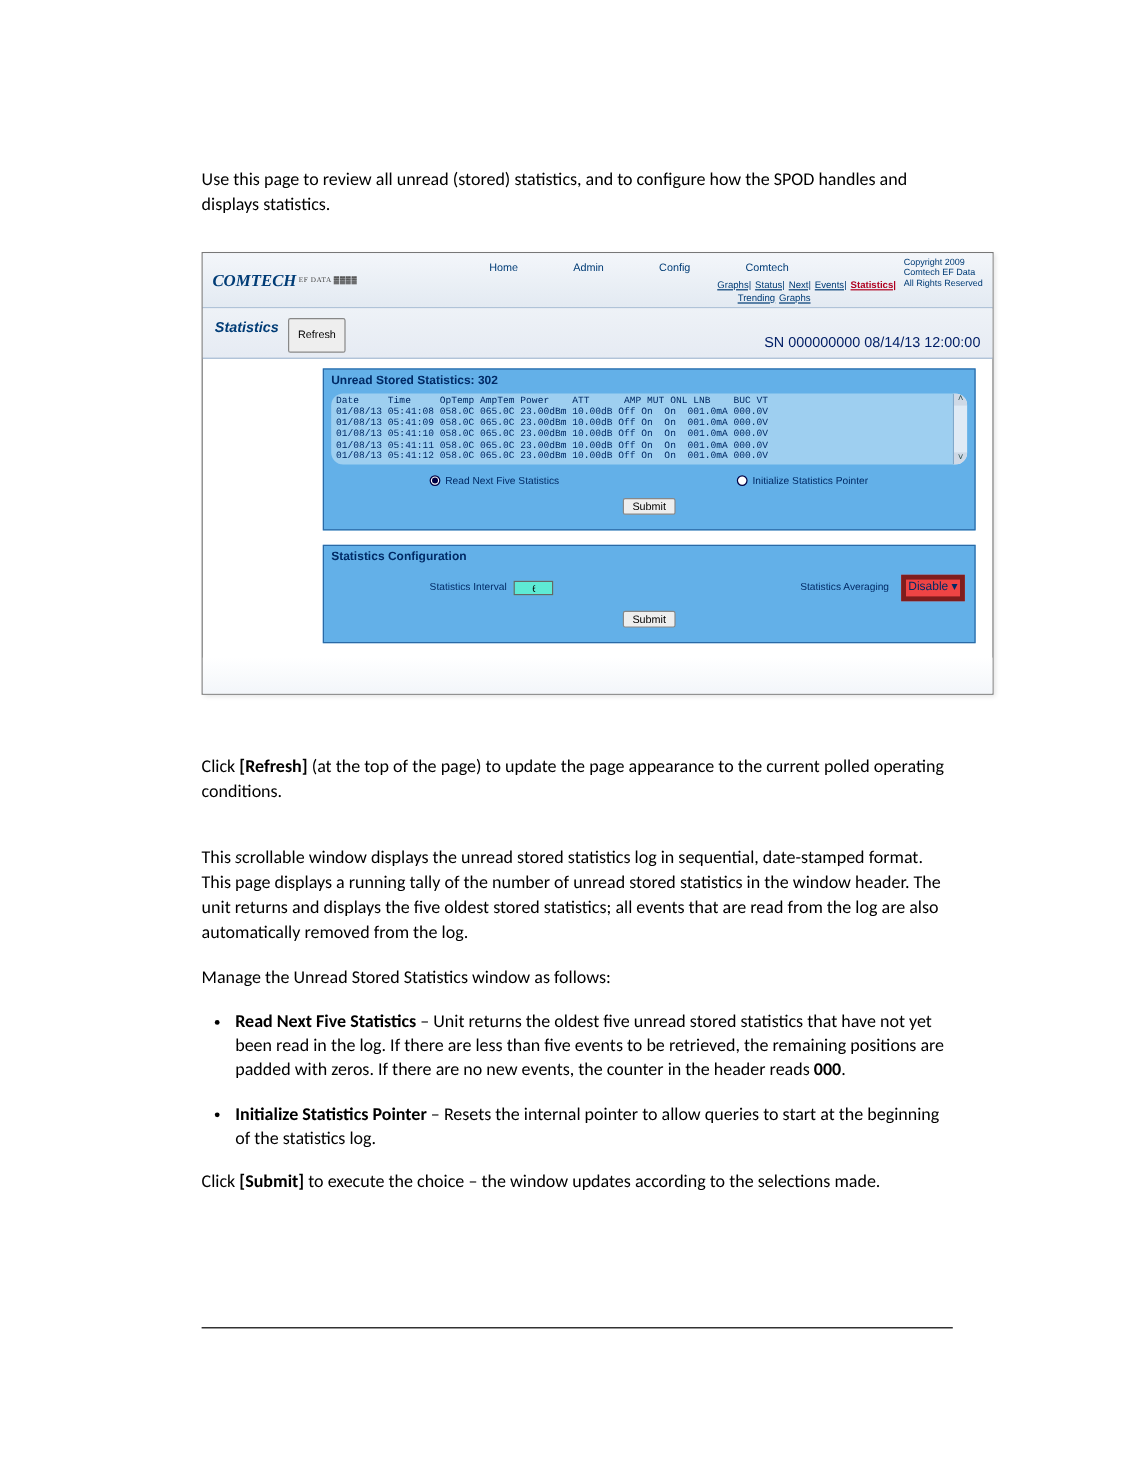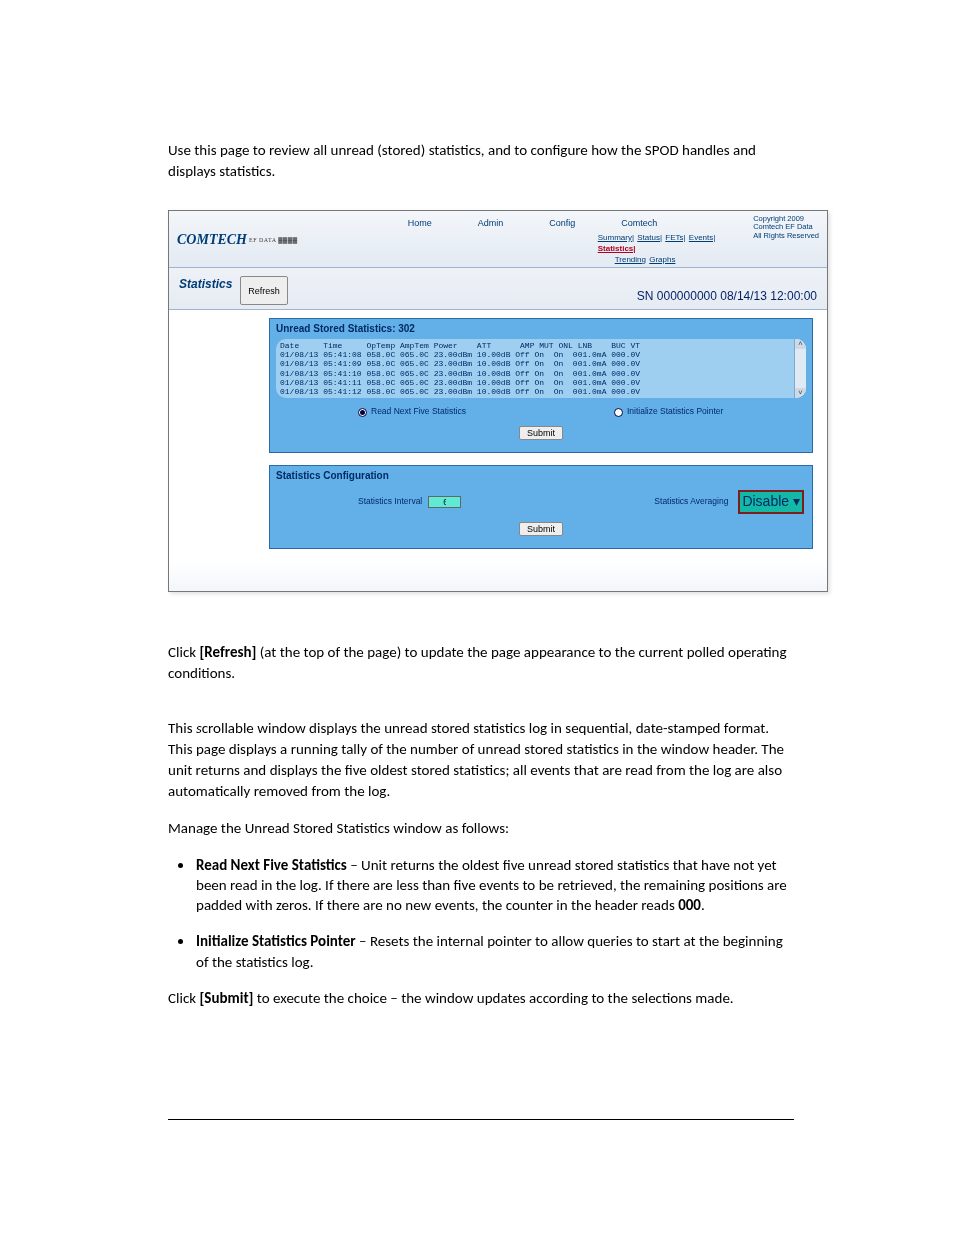--- a/index.html
+++ b/index.html
@@ -92,21 +92,21 @@
   .radio-row, .cfg-row {
     display:flex; align-items:center;
     padding: 4px 8px 6px 8px; gap:6px;
     color:#002a66;
   }
   .radio-row .left { flex:1; display:flex; align-items:center; gap:4px; padding-left:80px;}
   .radio-row .right { flex:1; display:flex; align-items:center; gap:4px; padding-left:60px;}
   .radio { width:9px; height:9px; border-radius:50%; border:1px solid #004; background:#fff; display:inline-block;}
   .radio.checked::after{content:"";display:block;width:5px;height:5px;border-radius:50%;background:#004;margin:1px auto;}
   .submit-row { text-align:center; padding:2px 0 12px; }
-  .select { font-size:14px; border:2px solid #7f1d1d; background:#14b8a6; padding:0 2px;}
+  .select { font-size:10px; border:4px solid #7f1d1d; background:#ef4444; padding:0 2px;}
   .input { font-size:8.5px; border:1px solid #666; background:#5eead4; width:33px; text-align:left; padding:0 14px;}
   .cfg-row .lbl { margin-left:80px;text-align:right;}
   .cfg-row .rlbl { margin-left:auto; margin-right:4px;}
   .shot-footer { height:30px; background:linear-gradient(#fff,#f3f6fa);}
 
   
   .body-text p { margin-bottom: 16px; }
   .body-text b { font-weight:bold; }
   ul.bul { list-style: disc; margin: 0 0 16px 26px; }
   ul.bul li { margin-bottom: 16px; padding-left: 2px; line-height:1.35;}
@@ -128,23 +128,23 @@
         <span class="logo-sub">EF DATA ▓▓▓▓</span>
     </div>
     <div style="display:flex;flex-direction:column;flex:1;">
       <div class="topnav">
         <a href="#">Home</a>
         <a href="#">Admin</a>
         <a href="#">Config</a>
         <a href="#">Comtech</a>
       </div>
       <div class="subnav">
-        <a href="#">Summary|</a>
+        <a href="#">Graphs|</a>
         <a href="#">Status|</a>
-        <a href="#">FETs|</a>
+        <a href="#">Next|</a>
         <a href="#">Events|</a>
         <a href="#" class="active">Statistics|</a>
         <div class="subnav2">
           <a href="#">Trending</a>
           <a href="#">Graphs</a>
         </div>
       </div>
     </div>
     <div class="copyright">
       <div>Copyright 2009</div>

